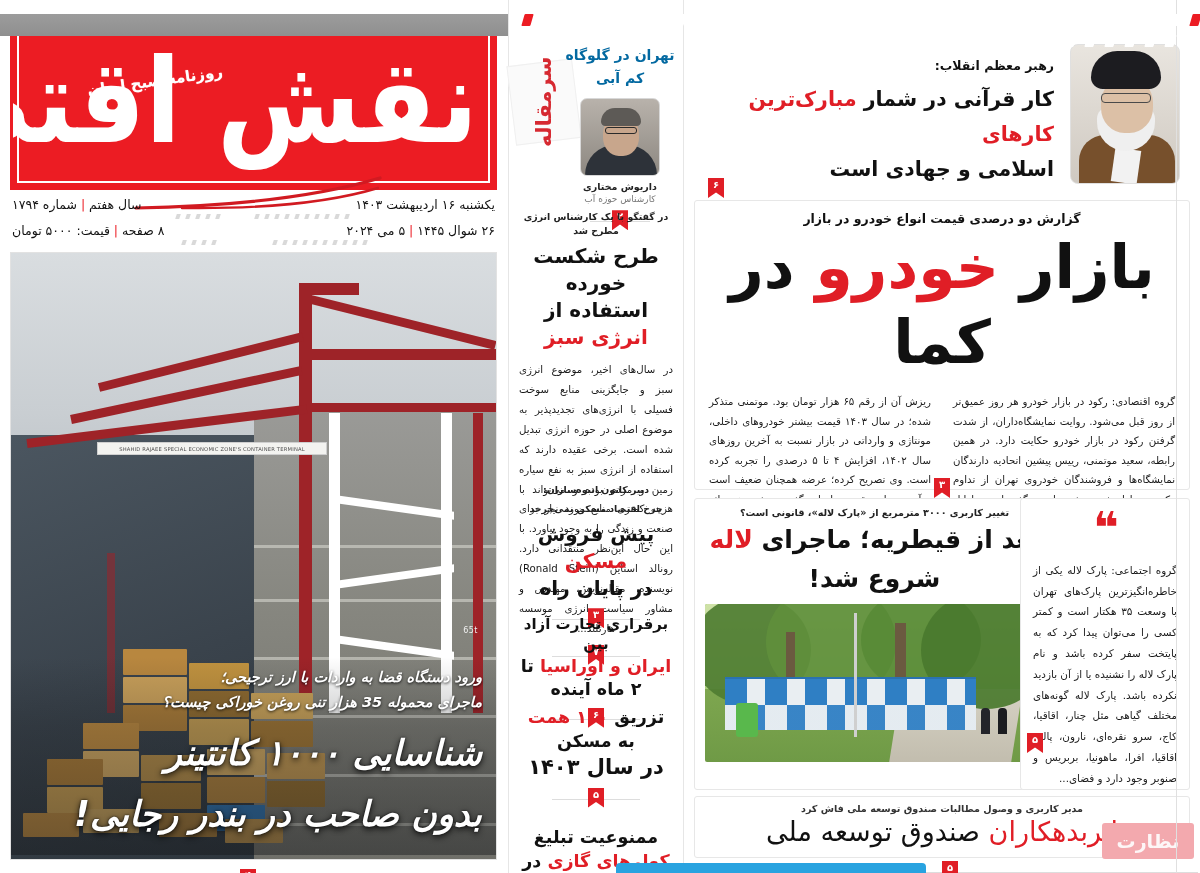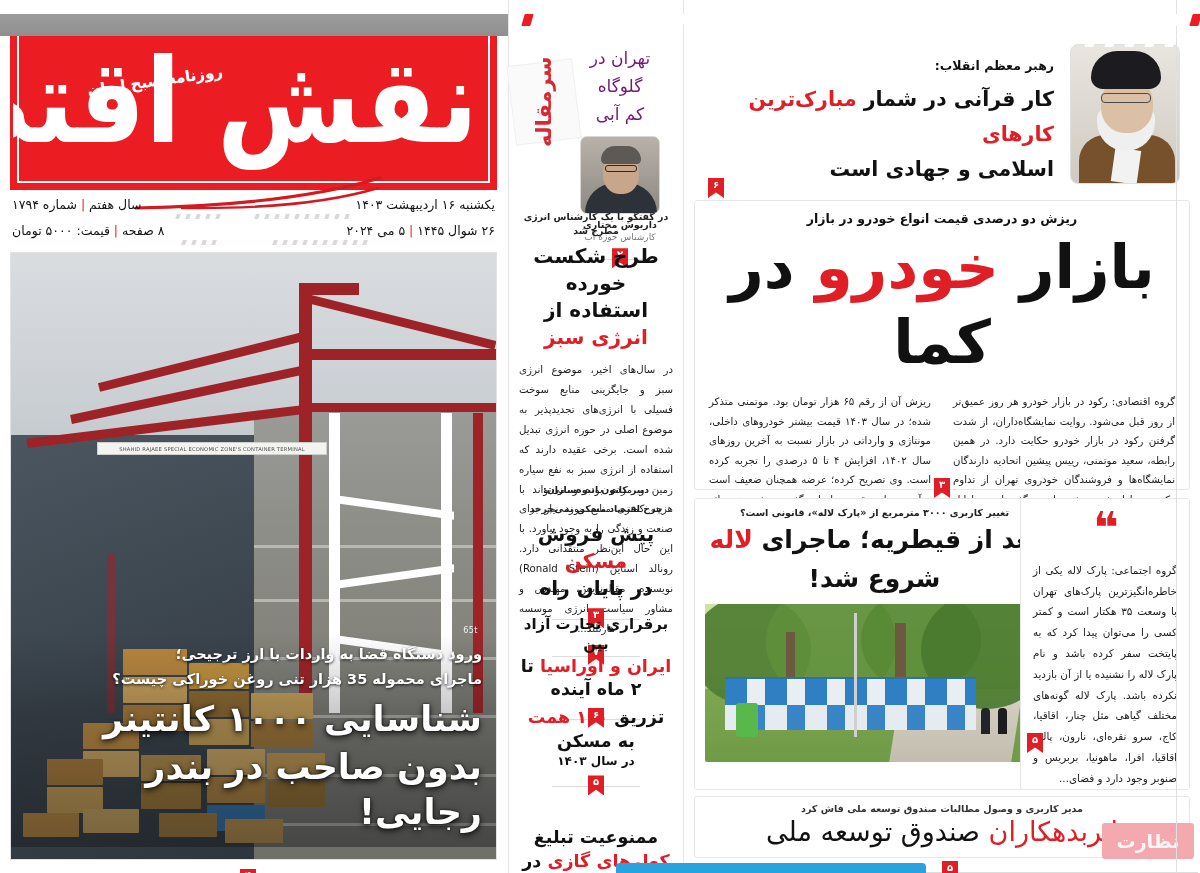--- a/index.html
+++ b/index.html
@@ -86,30 +86,31 @@
     background:#f3f3f0; border:1px solid #cfcfcf;
     font-size:5.2px; letter-spacing:.2px; color:#4a4a4a;
     line-height:12px; text-align:center; direction:ltr; overflow:hidden;
   }
   .ctr { position:absolute; border-radius:1px; }
   .badge65 {
     position:absolute; right:18px; bottom:224px; direction:ltr;
     font-size:8px; color:#efefef; letter-spacing:.5px;
   }
   .photo-caption {
-    position:absolute; left:0; right:0; bottom:12px; padding: 8px 14px 12px;
+    position:absolute; left:0; right:0; bottom:4px; padding: 8px 14px 18px;
     text-align: right;
     background: linear-gradient(rgba(20,22,25,0) 0%, rgba(20,22,25,.22) 35%, rgba(20,22,25,.45) 100%);
+    font-style: italic;
   }
   .cap-kicker {
     font-size: 14.5px; font-weight: 700; color:#ffffff; line-height:1.75;
     text-shadow: 0 1px 3px rgba(0,0,0,.85);
   }
   .cap-head {
-    margin-top: 4px;
+    margin-top: 16px;
     font-size: 35px; font-weight: 800; color:#ffffff; line-height: 1.28;
     text-shadow: 0 2px 6px rgba(0,0,0,.9), 0 0 2px rgba(0,0,0,.9);
     letter-spacing: -1px;
   }
 
   
   .mid-col {
     position: absolute; left: 508px; top: 0; width: 176px; height: 873px;
     border-left: 1px solid #e6e6e6; border-right: 1px solid #e6e6e6;
     background:#fff;
@@ -125,21 +126,21 @@
   }
   .strip-dots { position:absolute; top:14px; height:22px; z-index:3; }
   .strip-dots i {
     display:inline-block; width:9px; height:12px; margin-left:11px;
     background:#ec1c23; transform:skewX(-16deg); vertical-align:5px;
     border-radius:1px;
   }
   .strip-dots i.w { background:#ffffff; }
 
   .editorial { position:absolute; right:8px; top:44px; width:110px; text-align:center; }
-  .ed-title { font-size:17px; font-weight:400; line-height:1.65; color:#701a75; }
+  .ed-title { font-size:14px; font-weight:700; line-height:1.65; color:#0369a1; }
   .ed-photo {
     width:80px; height:78px; margin: 8px auto 5px; border-radius:7px;
     background: linear-gradient(#b8b2ab,#8d8881);
     position:relative; overflow:hidden; border:1px solid #d8d8d8;
   }
   .ed-photo .suit { position:absolute; left:4px; bottom:0; width:72px; height:30px;
                     background:#2d3239; border-radius:30px 30px 0 0; }
   .ed-photo .face { position:absolute; left:22px; top:15px; width:36px; height:42px;
                     background:#c8a68c; border-radius:48% 48% 44% 44%; }
   .ed-photo .hair { position:absolute; left:20px; top:9px; width:40px; height:18px;
@@ -490,21 +491,21 @@
           <span class="ribbon"></span>
           <span class="num">۶</span>
         </span>
       </div>
     </div>
 
     <div class="art" style="position:absolute; left:0; right:0; top:706px;">
       <div class="art-head" style="font-size:17.5px;">
         <span>تزریق </span><span class="hl">۱۰۰ همت</span><span> به مسکن</span>
       </div>
-      <div class="art-head" style="font-size:12px;">در سال ۱۴۰۳</div>
+      <div class="art-head" style="font-size:21px;">در سال ۱۴۰۳</div>
       <div class="rule-with-mark short">
         <span class="pagemark">
           <span class="ribbon"></span>
           <span class="num">۵</span>
         </span>
       </div>
     </div>
 
     <div class="art" style="position:absolute; left:0; right:0; top:826px;">
       <div class="art-head" style="font-size:17.5px;">ممنوعیت تبلیغ</div>
@@ -535,21 +536,21 @@
       </div>
       <div style="position:absolute; left:14px; bottom:-4px;">
         <span class="pagemark">
           <span class="ribbon"></span>
           <span class="num">۶</span>
         </span>
       </div>
     </div>
 
     <div class="card card-auto">
-      <div class="auto-kicker">ریزش دو درصدی قیمت انواع خودرو در بازار</div>
+      <div class="auto-kicker">گزارش دو درصدی قیمت انواع خودرو در بازار</div>
       <div class="auto-head">
         <span>بازار </span><span class="hl">خودرو</span><span> در کما</span>
       </div>
       <div class="auto-cols">
         <div class="c">گروه اقتصادی: رکود در بازار خودرو هر روز عمیق‌تر از روز قبل می‌شود. روایت نمایشگاه‌داران، از شدت گرفتن رکود در بازار خودرو حکایت دارد. در همین رابطه، سعید موتمنی، رییس پیشین اتحادیه دارندگان نمایشگاه‌ها و فروشندگان خودروی تهران از تداوم رکود در بازار خودرو خبر داده و گفته است: اوایل هفته گذشته قیمت انواع خودرو در بازار تا دو درصد ریزش را هم تجربه کرد اما این کاهش قیمت تداوم نداشت و در اواسط هفته بار دیگر به قیمت‌های پیشین بازگشت. وی افزوده: افت قیمتی که در اوایل هفته اتفاق افتاده بوده بر آمده از کاهش قیمت ارز و</div>
         <div class="c">
           <span>ریزش آن از رقم ۶۵ هزار تومان بود. موتمنی متذکر شده؛ در سال ۱۴۰۳ قیمت بیشتر خودروهای داخلی، مونتاژی و وارداتی در بازار نسبت به آخرین روزهای سال ۱۴۰۲، افزایش ۴ تا ۵ درصدی را تجربه کرده است. وی تصریح کرده؛ عرضه همچنان ضعیف است و آنچه درباره تقویت واردات گفته می‌شود هنوز اثر خود را در بازار نشان نداده است؛ اگر عرضه به اندازه کافی بود، وضعیت قیمت خودرو در بازار متفاوت از امروز بود.</span>
           <span class="bullet">آخرین قیمت‌ها در بازار خودرو</span>
           <span>آنطور که گزارش‌ها نشان می‌دهد، پراید ۱۵۱ SE مدل...</span>
         </div>

